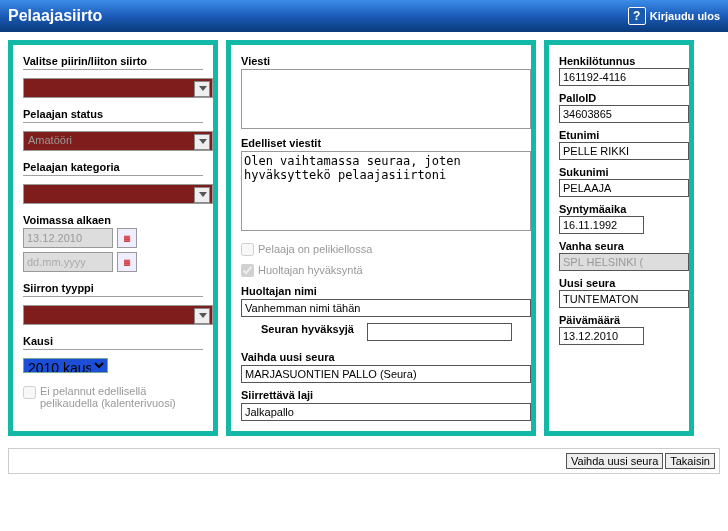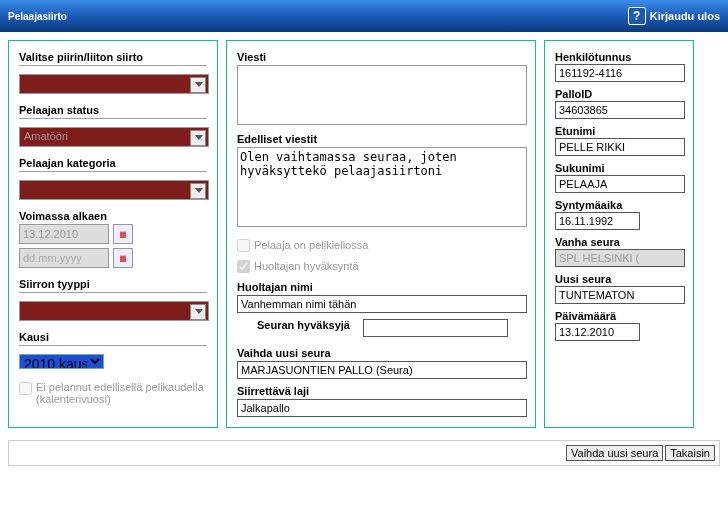--- a/index.html
+++ b/index.html
@@ -1,23 +1,23 @@
 <!DOCTYPE html>
 <html><head>
 <meta charset="utf-8">
 <style>
   * { box-sizing: border-box; margin: 0; padding: 0; }
   body { font-family: Verdana, Arial, sans-serif; font-size: 11px; background: #fff; width: 728px; }
   .header { background: linear-gradient(to bottom, #3a8de8 0%, #1c5bb8 50%, #0a3a7a 100%); height: 32px; display: flex; align-items: center; justify-content: space-between; padding: 0 8px; }
-  .header-title { color: #fff; font-weight: bold; font-size: 10px; }
+  .header-title { color: #fff; font-weight: bold; font-size: 16px; }
   .header-right { display: flex; align-items: center; gap: 4px; }
   .help-icon { width: 18px; height: 18px; background: #1a5bb0; border: 1px solid #fff; display: flex; align-items: center; justify-content: center; color: #fff; font-weight: bold; font-size: 12px; border-radius: 2px; }
   .logout-link { color: #fff; font-weight: bold; cursor: pointer; font-size: 11px; line-height: 11px; }
   .content { display: flex; gap: 8px; padding: 8px; }
-  .panel { border: 1px solid #14b8a6; background: #fff; padding: 10px; }
+  .panel { border: 5px solid #14b8a6; background: #fff; padding: 10px; }
   .left-panel { width: 210px; }
   .mid-panel { width: 310px; }
   .right-panel { width: 150px; }
   .label { font-weight: bold; font-size: 11px; margin-bottom: 2px; display: block; }
   .subline { border-bottom: 1px solid #a0a0a0; margin-bottom: 8px; }
   .field-block { margin-bottom: 10px; }
   .select-box { width: 190px; height: 20px; background: #7f1d1d; border: 1px solid #999; position: relative; }
   .select-box::after { content: ""; position: absolute; right: 2px; top: 2px; width: 14px; height: 14px; background: #eee; border: 1px solid #888; }
   .select-box .arrow { position: absolute; right: 5px; top: 7px; width: 0; height: 0; border-left: 4px solid transparent; border-right: 4px solid transparent; border-top: 5px solid #555; z-index: 2; }
   .select-disabled { color: #999; padding: 2px 4px; display: inline-block; }

